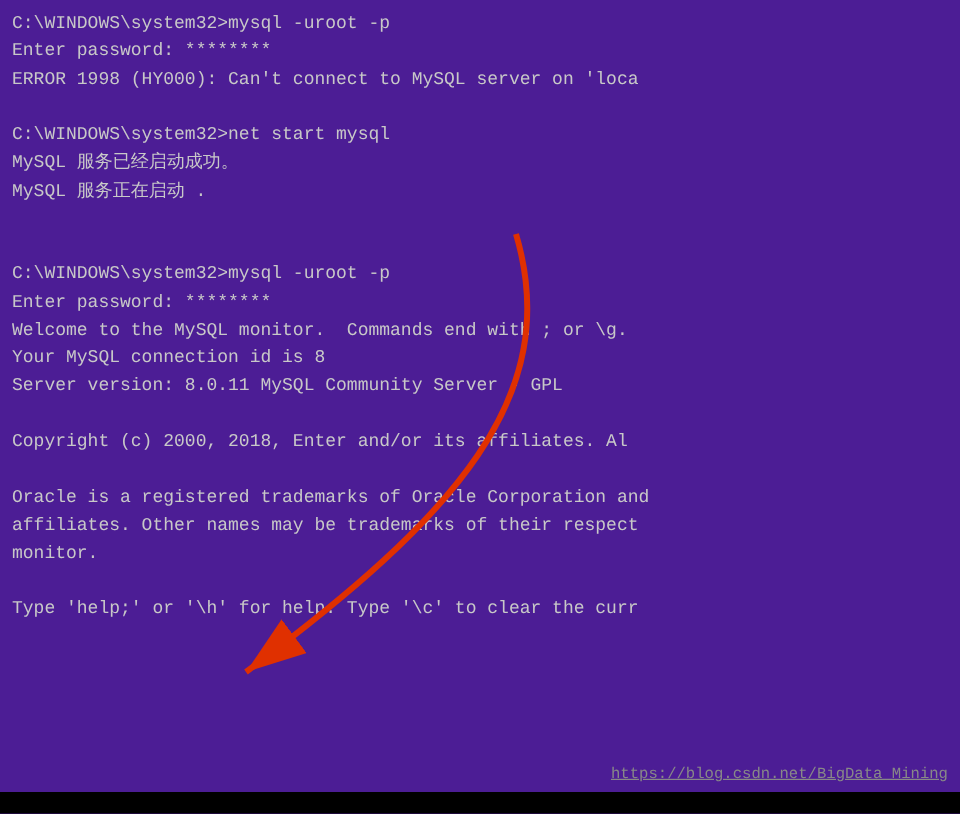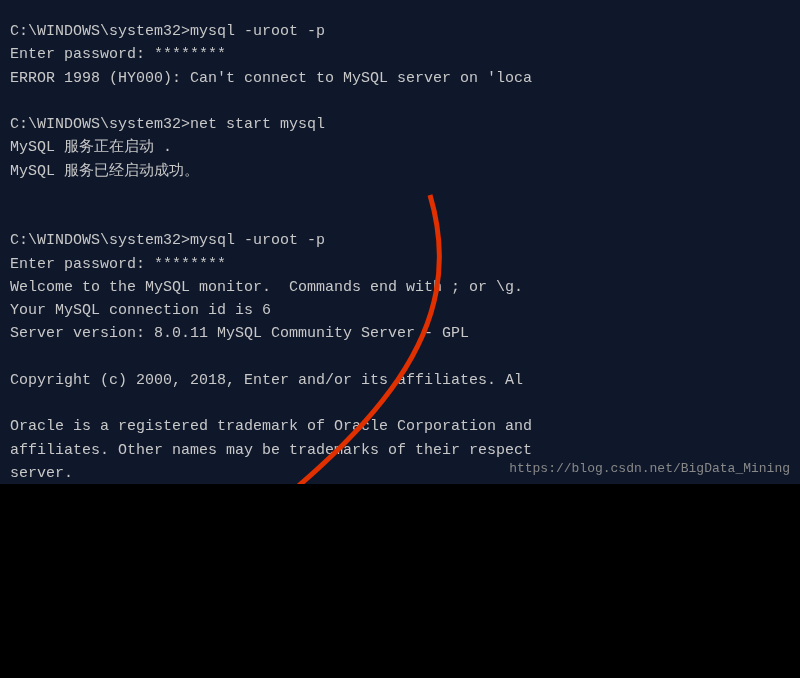--- a/index.html
+++ b/index.html
@@ -8,42 +8,43 @@
       height: 678px;
       background: #000;
       font-family: 'Courier New', Courier, monospace;
       font-size: 15px;
       color: #c8c8c8;
       overflow: hidden;
       position: relative;
     }
     .terminal {
       width: 800px;
-      height: 484px;
-      background: #0f172a;
-      padding: 20px 10px;
+      height: 660px;
+      background: #4c1d95;
+      padding: 8px 10px;
       position: relative;
       overflow: hidden;
     }
     .line {
       line-height: 1.55;
       white-space: pre;
       color: #c8c8c8;
     }
     .line.empty {
       line-height: 1.55;
       height: 1.55em;
     }
     .watermark {
       position: absolute;
       bottom: 8px;
       right: 10px;
       color: #888;
       font-size: 13px;
       font-family: 'Courier New', Courier, monospace;
+      text-decoration: underline;
     }
     
     .arrow-overlay {
       position: absolute;
       top: 0;
       left: 0;
       width: 800px;
       height: 678px;
       pointer-events: none;
     }
@@ -51,35 +52,35 @@
 </head>
 <body>
 
 <div class="terminal">
   <div id="terminal-lines">
       <div class="line">C:\WINDOWS\system32&gt;mysql -uroot -p</div>
       <div class="line">Enter password: ********</div>
       <div class="line">ERROR 1998 (HY000): Can't connect to MySQL server on 'loca</div>
       <div class="line empty"></div>
       <div class="line">C:\WINDOWS\system32&gt;net start mysql</div>
+      <div class="line">MySQL 服务已经启动成功。</div>
       <div class="line">MySQL 服务正在启动 .</div>
-      <div class="line">MySQL 服务已经启动成功。</div>
       <div class="line empty"></div>
       <div class="line empty"></div>
       <div class="line">C:\WINDOWS\system32&gt;mysql -uroot -p</div>
       <div class="line">Enter password: ********</div>
       <div class="line">Welcome to the MySQL monitor.  Commands end with ; or \g.</div>
-      <div class="line">Your MySQL connection id is 6</div>
+      <div class="line">Your MySQL connection id is 8</div>
       <div class="line">Server version: 8.0.11 MySQL Community Server - GPL</div>
       <div class="line empty"></div>
       <div class="line">Copyright (c) 2000, 2018, Enter and/or its affiliates. Al</div>
       <div class="line empty"></div>
-      <div class="line">Oracle is a registered trademark of Oracle Corporation and</div>
+      <div class="line">Oracle is a registered trademarks of Oracle Corporation and</div>
       <div class="line">affiliates. Other names may be trademarks of their respect</div>
-      <div class="line">server.</div>
+      <div class="line">monitor.</div>
       <div class="line empty"></div>
       <div class="line">Type 'help;' or '\h' for help. Type '\c' to clear the curr</div>
       <div class="line empty"></div>
     </div>
 
   <svg class="arrow-overlay" viewBox="0 0 800 678">
     <defs>
       <marker id="arrowhead" markerWidth="10" markerHeight="7" refX="10" refY="3.5" orient="auto">
         <polygon points="0 0, 10 3.5, 0 7" fill="#e03000"></polygon>
       </marker>

